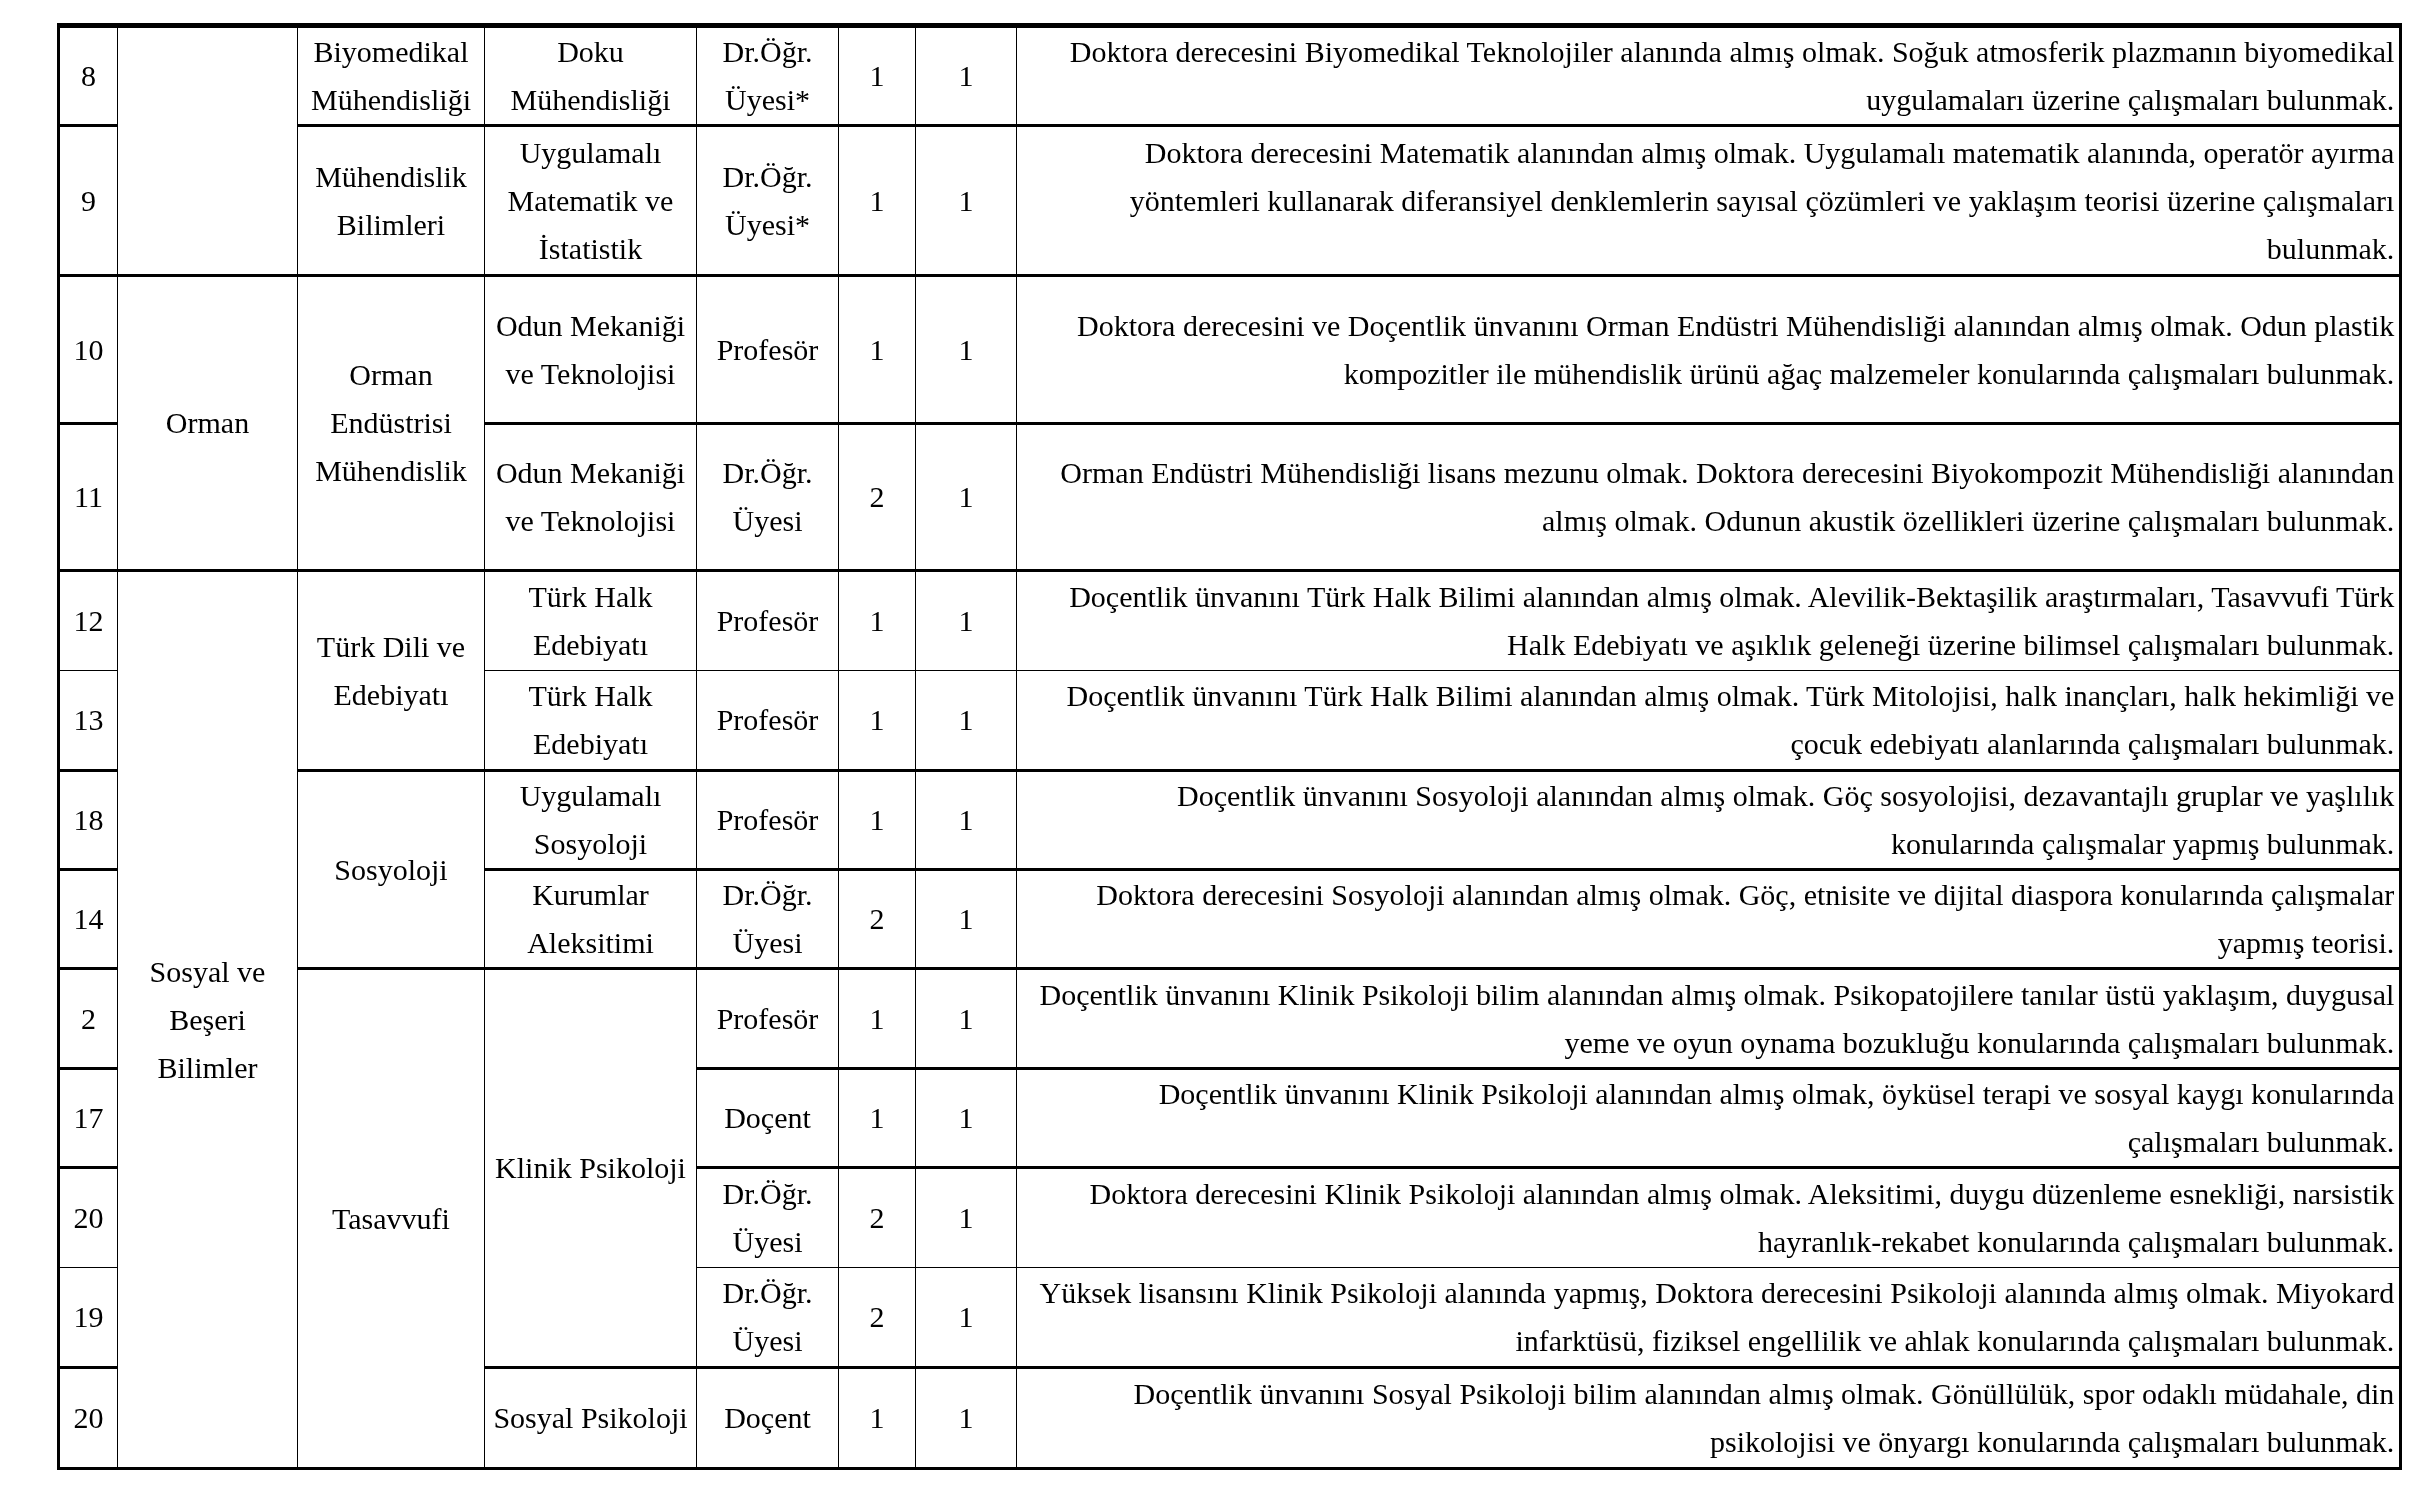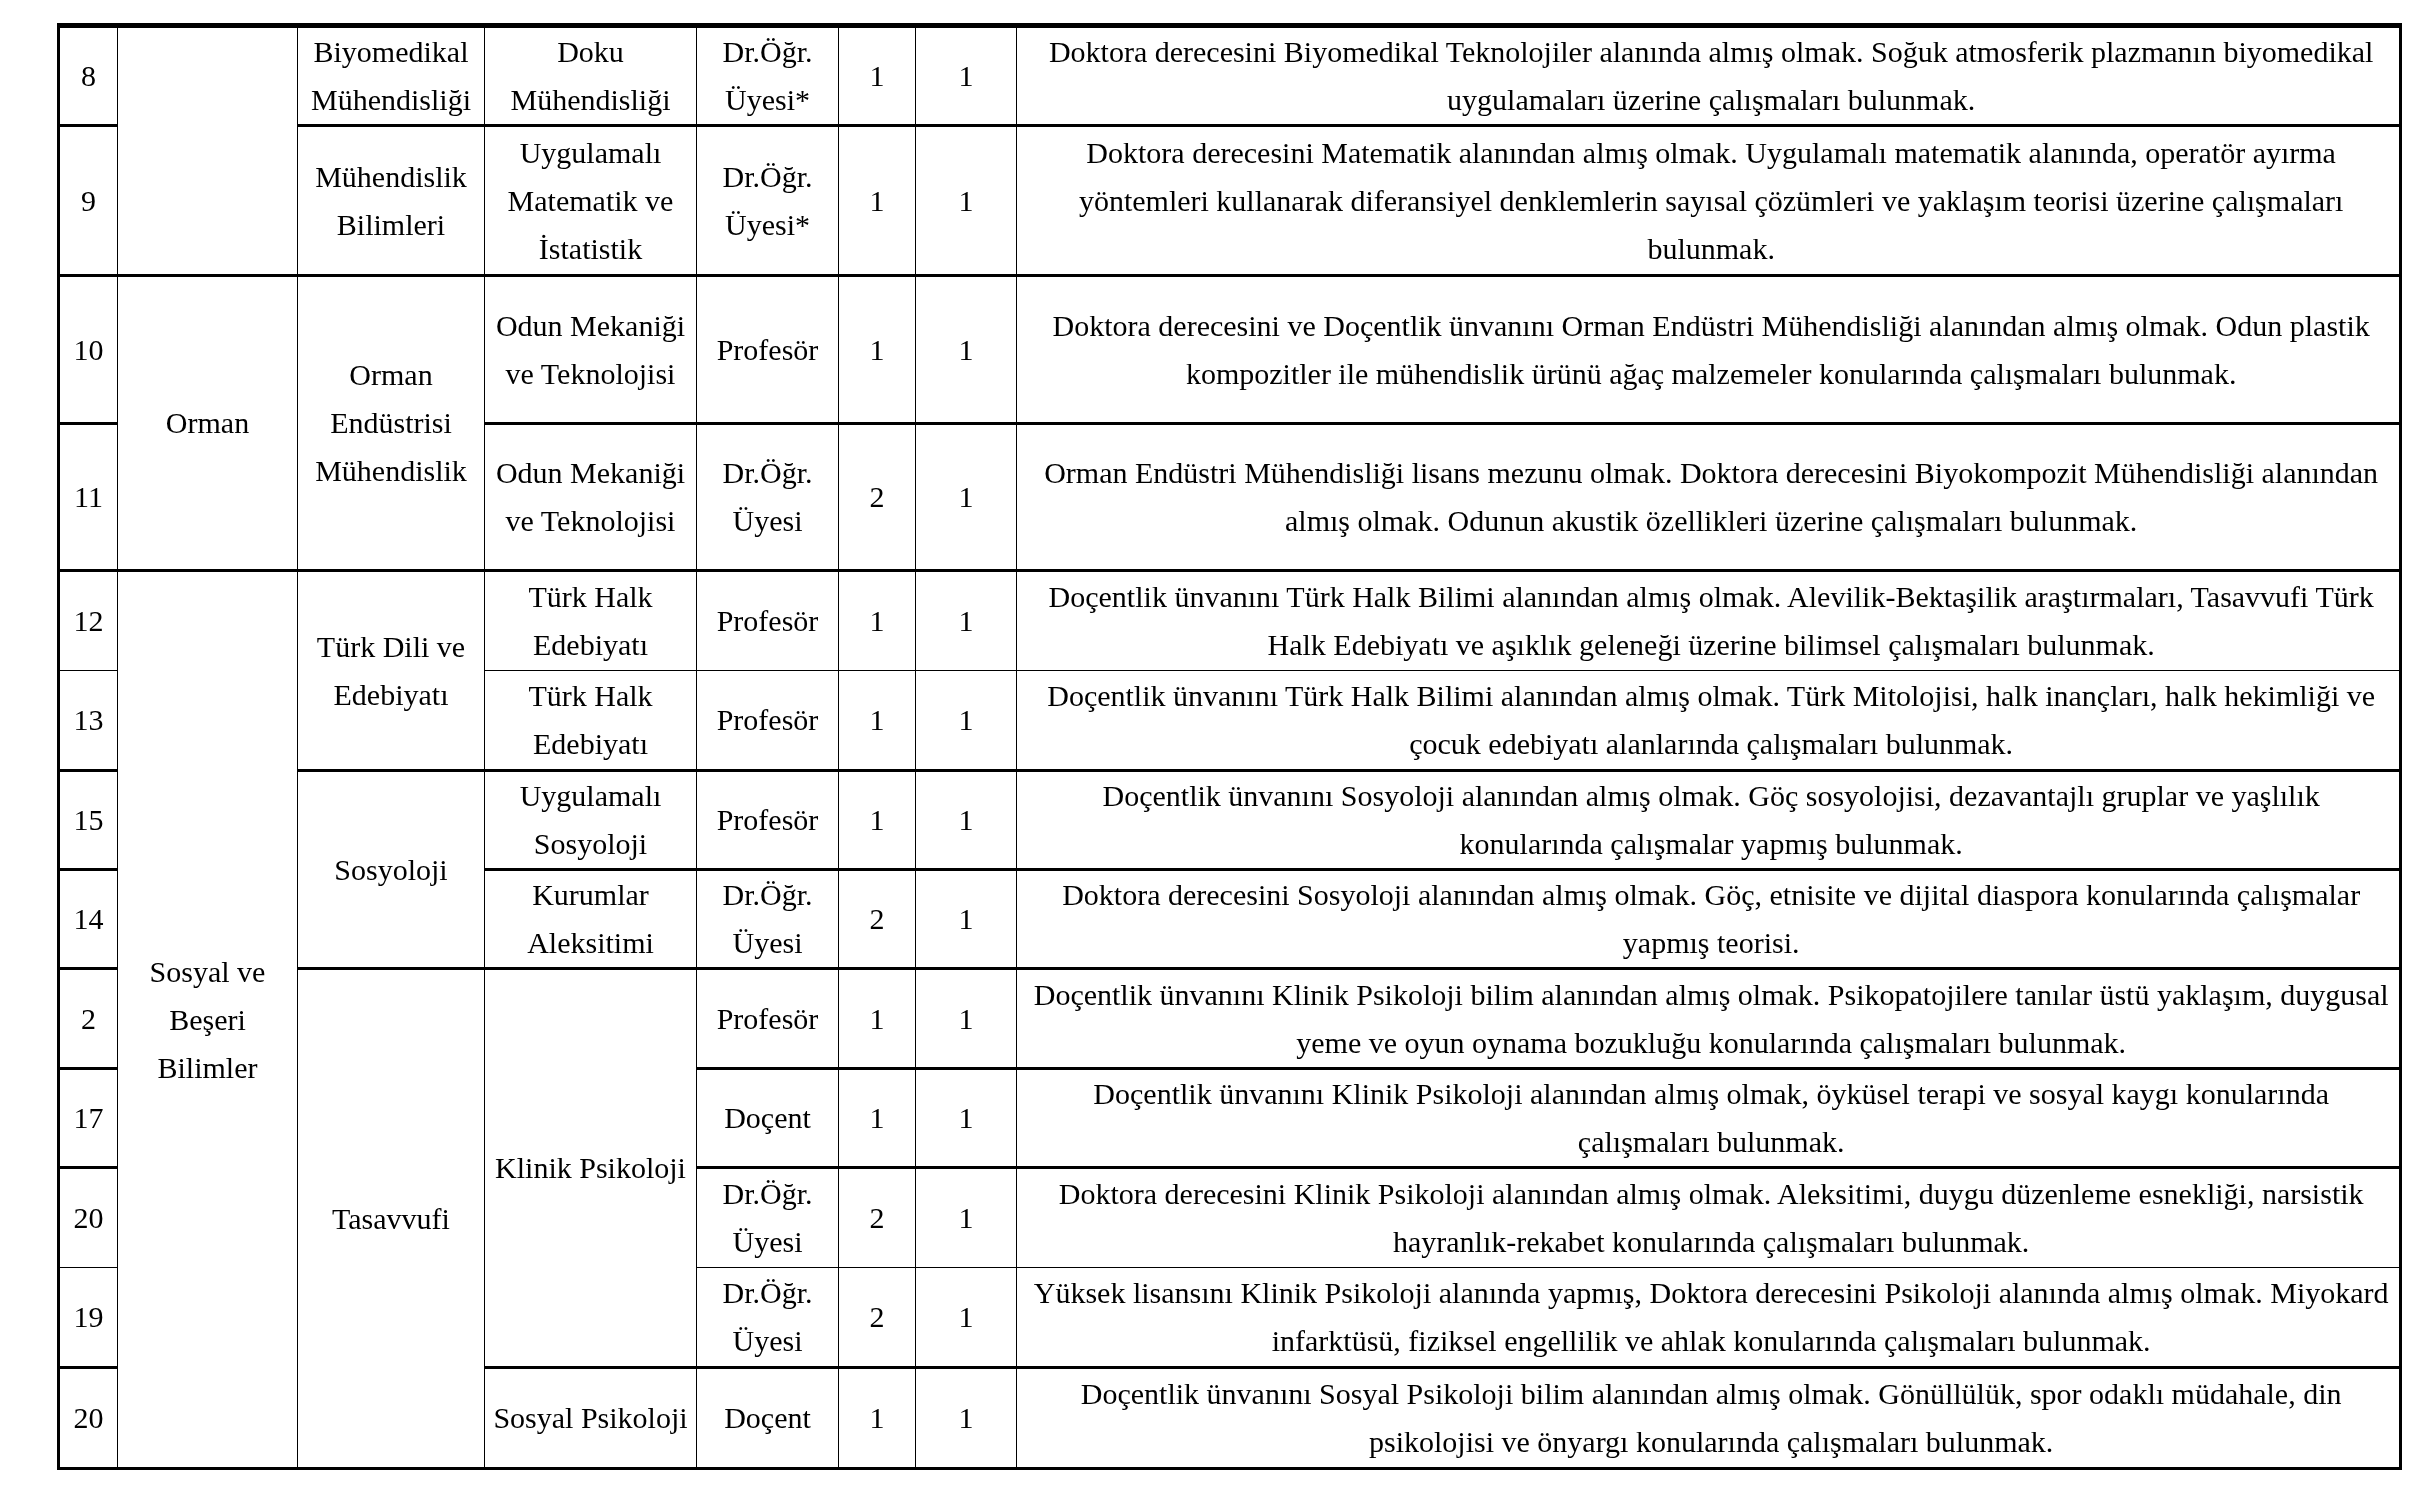--- a/index.html
+++ b/index.html
@@ -9,21 +9,21 @@
     position: absolute; left: 59px; top: 25px;
     width: 2341px; height: 1441px;
     border-collapse: collapse; table-layout: fixed;
     font-size: 30px; line-height: 48px;
   }
   table.positions td {
     border: 1.6px solid #000; padding: 0 4.7px; vertical-align: middle;
     text-align: center; overflow: hidden;
   }
   table.positions tr.thick-top td { border-top-width: 3.9px; }
-  table.positions td.desc { text-align: center; padding-left: 11px; line-height: 48px; }
+  table.positions td.desc { text-align: right; padding-left: 11px; line-height: 48px; }
   table.positions td.num { font-size: 30px; }
   col.c-no { width: 58px; }
   col.c-fac { width: 180px; }
   col.c-dept { width: 187px; }
   col.c-area { width: 212px; }
   col.c-title { width: 142px; }
   col.c-deg { width: 77px; }
   col.c-qty { width: 101px; }
   col.c-desc { width: auto; }
   table.positions { outline: 3.1px solid #000; outline-offset: -1.6px; }
@@ -99,21 +99,21 @@
     <tr style="height:100px">
       <td class="num">13</td>
       <td>Türk Halk Edebiyatı</td>
       <td>Profesör</td>
       <td class="num">1</td>
       <td class="num">1</td>
       <td class="desc">Doçentlik ünvanını Türk Halk Bilimi alanından almış olmak. Türk Mitolojisi, halk inançları, halk hekimliği ve çocuk edebiyatı alanlarında çalışmaları bulunmak.</td>
     </tr>
 
     <tr class="thick-top" style="height:99px">
-      <td class="num">15</td>
+      <td class="num">18</td>
       <td rowspan="2">Sosyoloji</td>
       <td>Uygulamalı Sosyoloji</td>
       <td>Profesör</td>
       <td class="num">1</td>
       <td class="num">1</td>
       <td class="desc">Doçentlik ünvanını Sosyoloji alanından almış olmak. Göç sosyolojisi, dezavantajlı gruplar ve yaşlılık konularında çalışmalar yapmış bulunmak.</td>
     </tr>
 
     <tr class="thick-top" style="height:99px">
       <td class="num">14</td>

